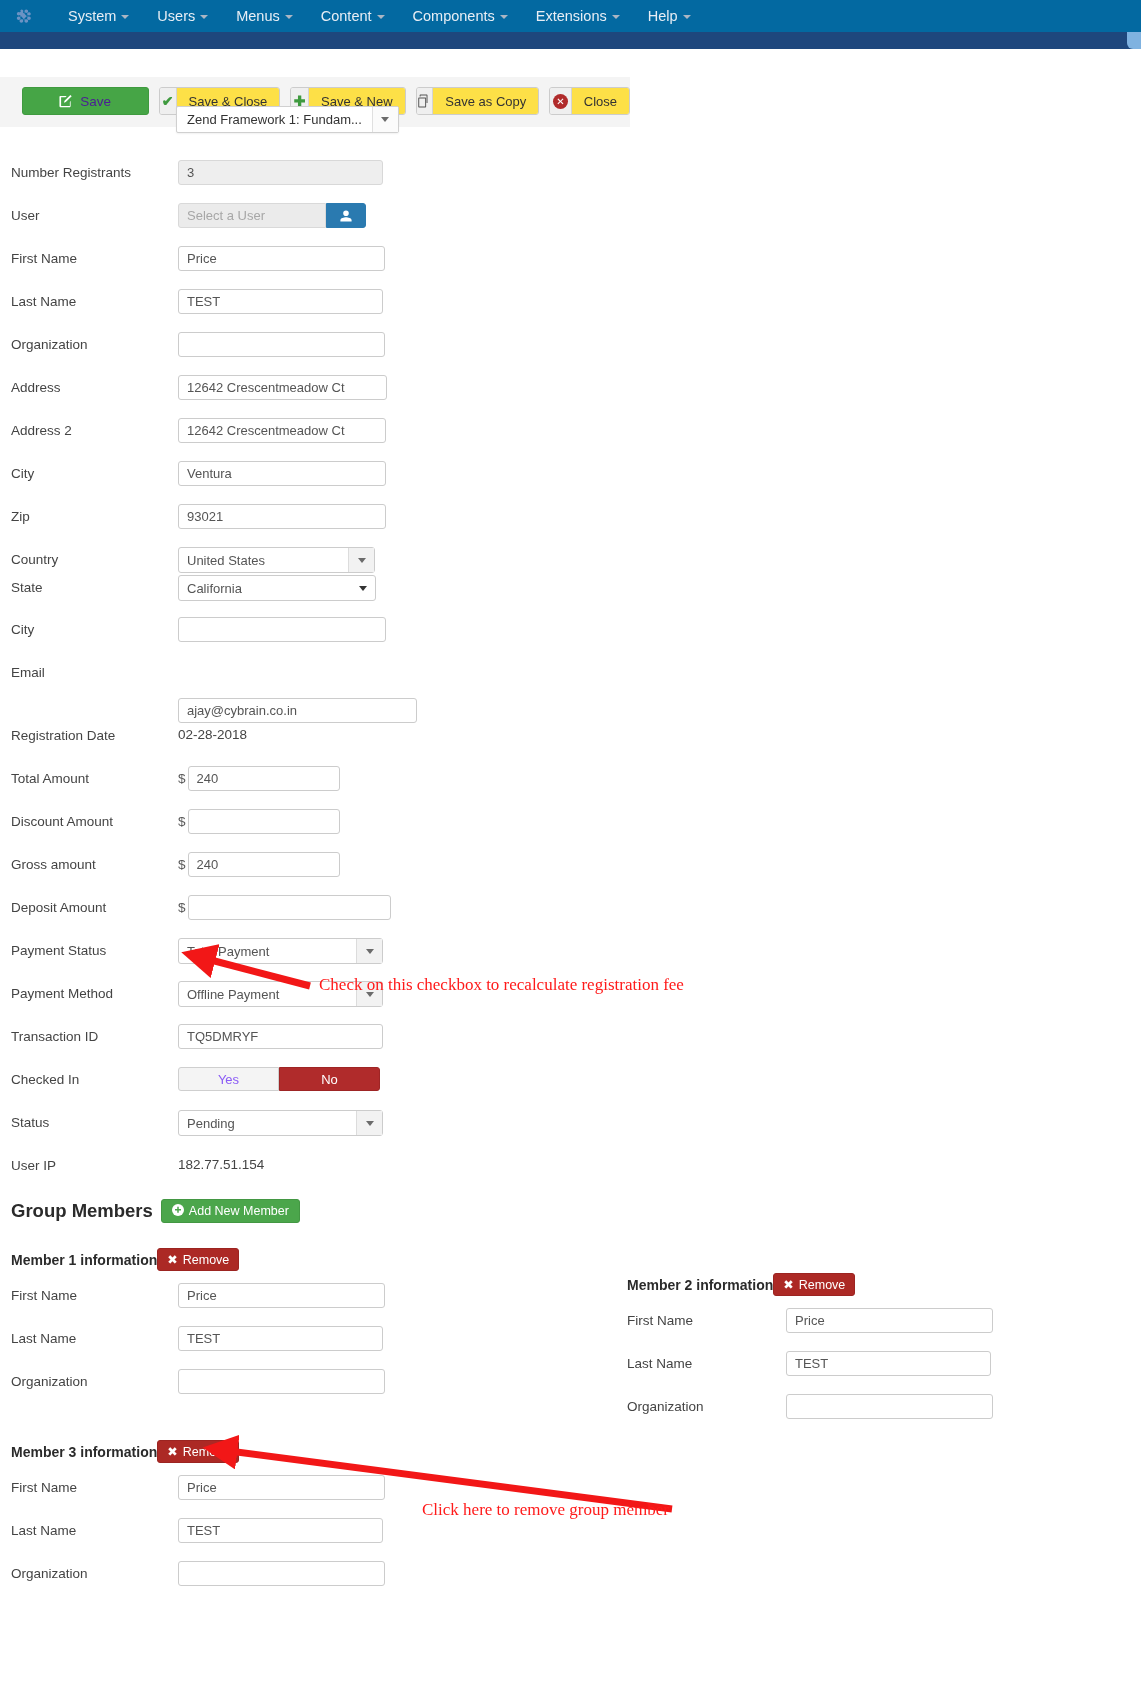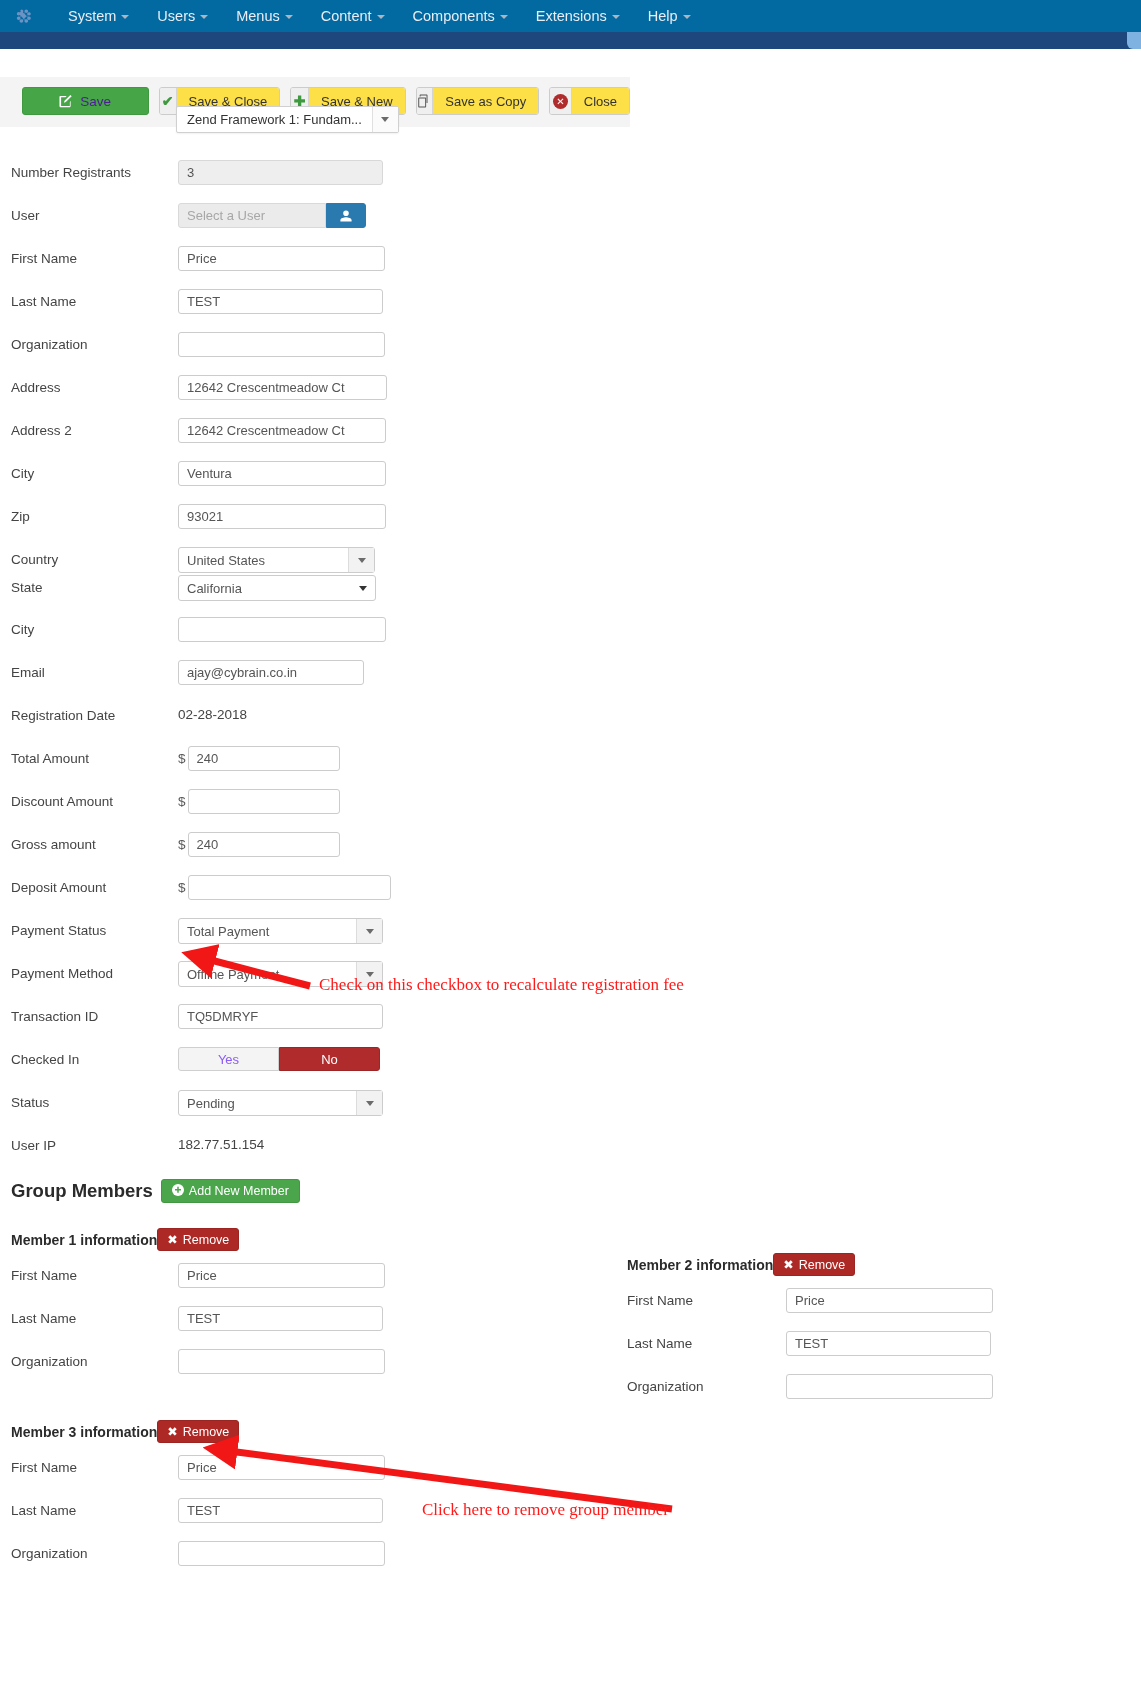--- a/index.html
+++ b/index.html
@@ -493,21 +493,21 @@
   <div class="row">
     <div class="lab">City</div>
     <div class="ctl">
         <div class="inp" style="width:208px;"></div>
       </div>
   </div>
 
   <div class="row">
     <div class="lab">Email</div>
     <div class="ctl">
-        <div class="inp" style="width:186px;">ajay@cybrain.co.in</div>
+        <div class="inp" style="width:239px;margin-top:38px;">ajay@cybrain.co.in</div>
       </div>
   </div>
 
   <div class="row">
     <div class="lab">Registration Date</div>
     <div class="ctl">
         <div class="static-val">02-28-2018</div>
       </div>
   </div>
 

